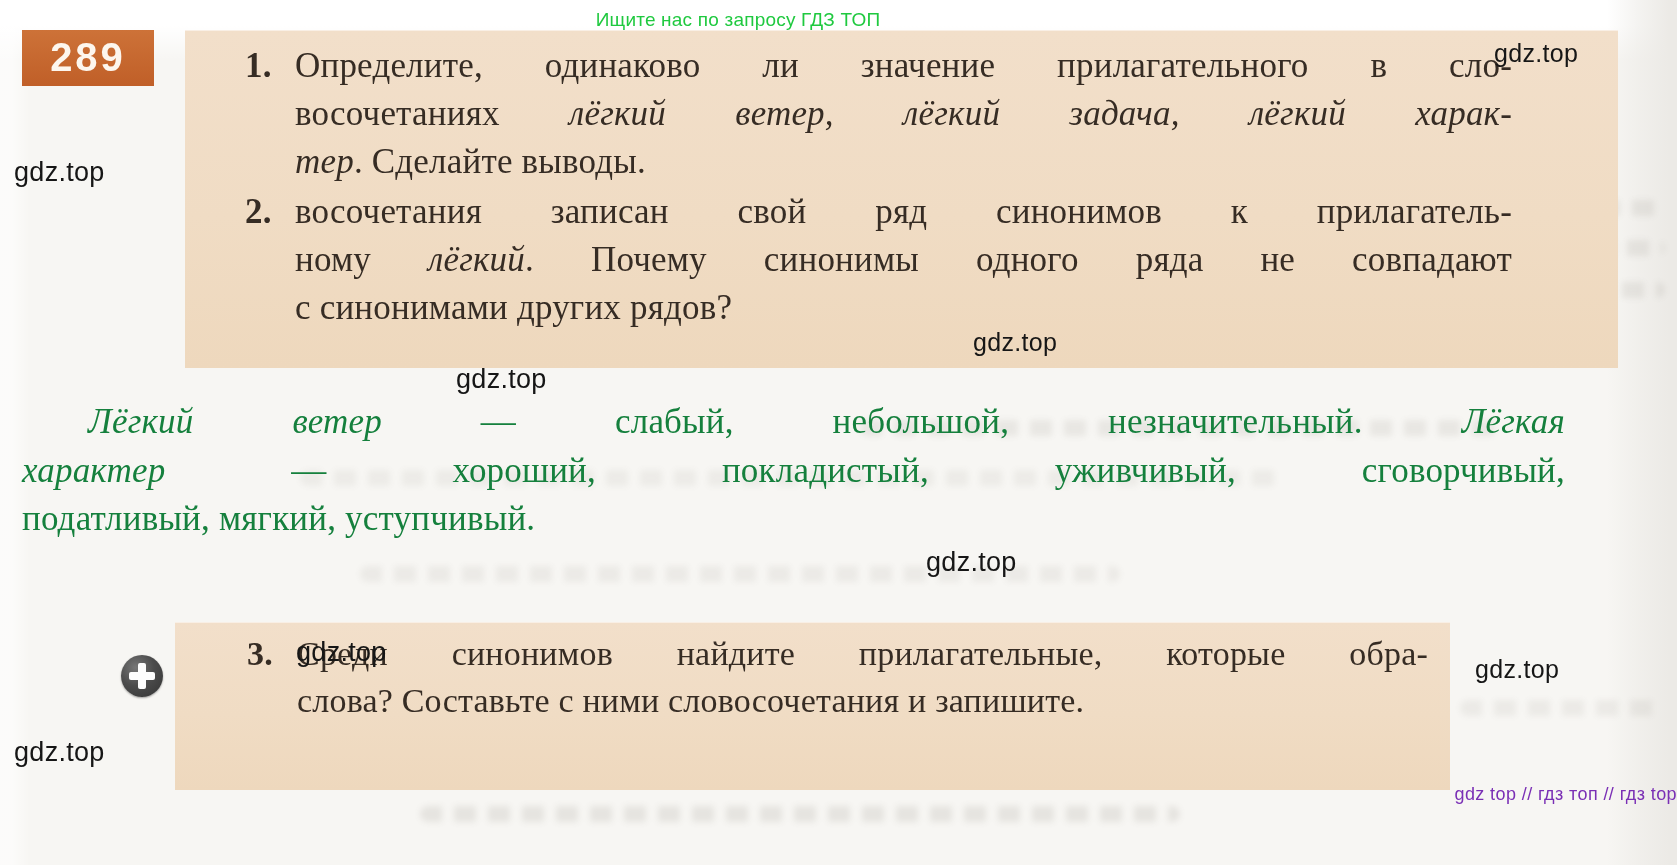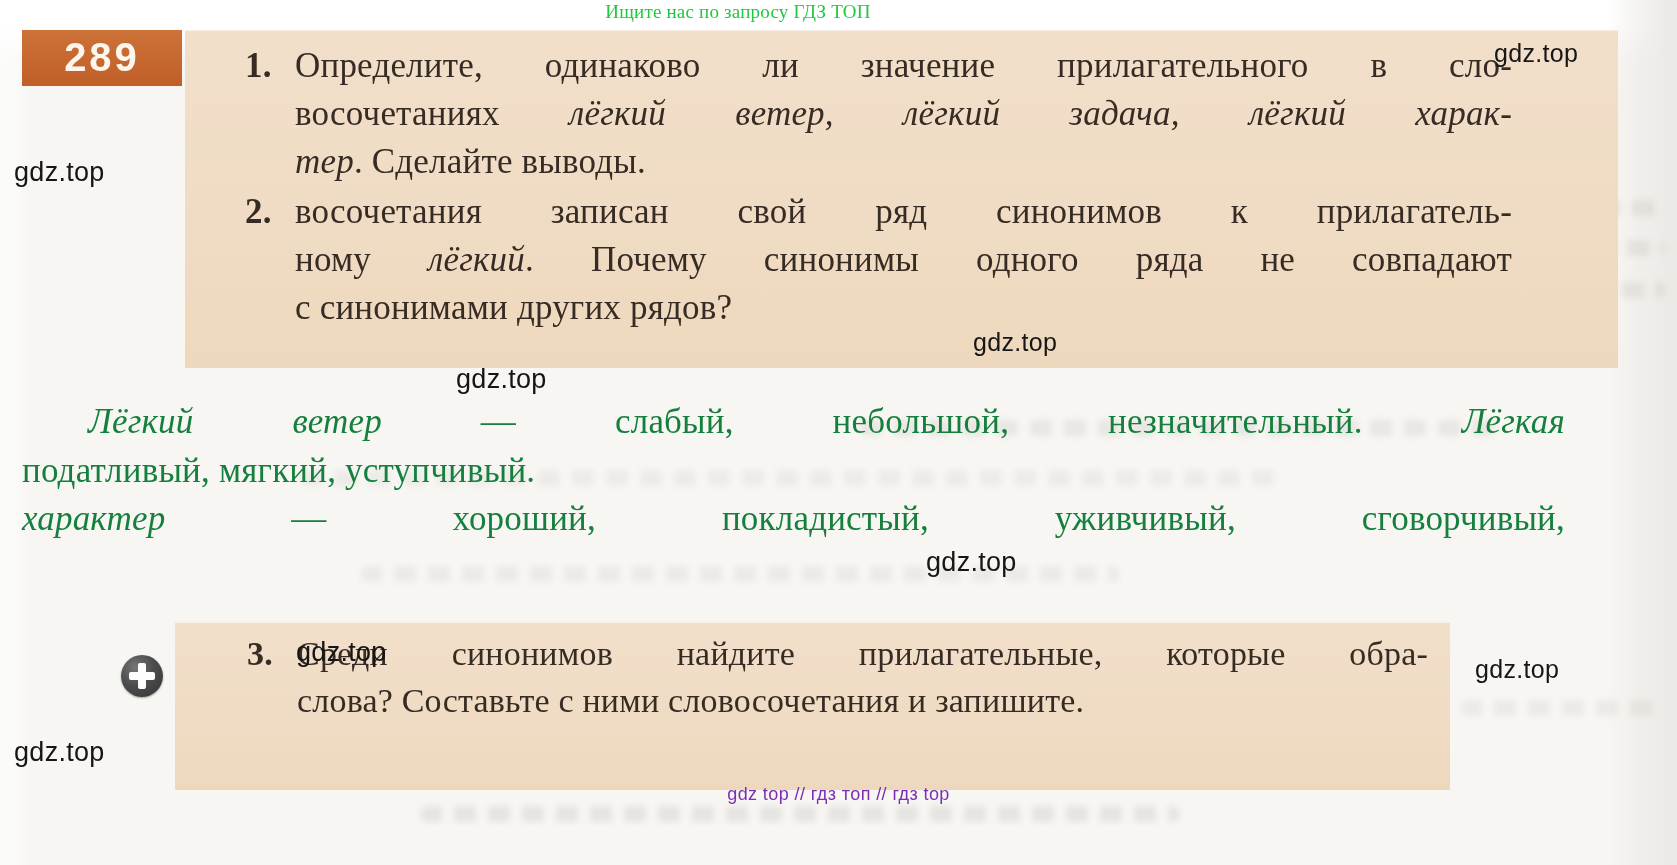--- a/index.html
+++ b/index.html
@@ -13,27 +13,27 @@
     position:absolute;inset:0;
     background:
       linear-gradient(90deg, rgba(255,255,255,.6) 0 12px, rgba(0,0,0,0) 30px),
       linear-gradient(270deg, #eceae6 0 8px, rgba(236,234,230,.55) 40px, rgba(0,0,0,0) 70px),
       linear-gradient(180deg, #ffffff 0 26px, rgba(0,0,0,0) 60px),
       #f7f6f3;
   }
   .abs{position:absolute;}
   
   #promo{
-    left:563px;top:1px;width:350px;text-align:center;
-    font-family:Liberation Serif, serif;
+    left:563px;top:9px;width:350px;text-align:center;
+    font-family:Liberation Sans, sans-serif;
     font-size:19px;color:#1fc93f;letter-spacing:.2px;
   }
   
   #badge289{
-    left:22px;top:30px;width:160px;height:56px;
+    left:22px;top:30px;width:132px;height:56px;
     background:linear-gradient(180deg,#cd7238,#c05f28);
     color:#fdf6ee;font-family:"Liberation Sans", sans-serif;
     font-weight:bold;font-size:40px;line-height:54px;text-align:center;
     letter-spacing:3px;
   }
   
   .panel{
     background:linear-gradient(180deg,#f2dfca 0%, #f0dcc4 55%, #eed8bd 100%);
     box-shadow:inset 0 1px 0 rgba(255,255,255,.5);
   }
@@ -75,21 +75,21 @@
   #wm-left{left:14px;top:146px;}
   #wm-topright{left:1494px;top:28px;font-size:25px;}
   #wm-midright{left:973px;top:317px;font-size:25px;}
   #wm-center1{left:456px;top:353px;}
   #wm-center2{left:926px;top:536px;}
   #wm-abovetask3{left:296px;top:626px;}
   #wm-right{left:1475px;top:644px;font-size:25px;}
   #wm-bottomleft{left:14px;top:726px;}
   
   #footer-line{
-    left:0;top:784px;width:1677px;text-align:center;
+    left:0;top:784px;width:1677px;text-align:right;
     font-family:"Liberation Sans", sans-serif;
     font-size:18px;color:#7a2fb5;letter-spacing:.4px;
   }
   
   .bleed{
     position:absolute;height:16px;border-radius:8px;opacity:.10;
     background:repeating-linear-gradient(90deg,#6b6458 0 22px, rgba(0,0,0,0) 22px 34px);
     filter:blur(3px);
   }
 </style>
@@ -128,22 +128,22 @@
   <div>
       <div class="tline"><span>восочетания записан свой ряд синонимов к прилагатель-</span></div>
       <div class="tline"><span>ному </span><span class="it">лёгкий</span><span>. Почему синонимы одного ряда не совпадают</span></div>
       <div class="tline last"><span>с синонимами других рядов?</span></div>
     </div>
 </div>
 
 <div id="synonyms" class="task">
   <div>
       <div class="tline indent"><span class="it">Лёгкий ветер</span><span> — слабый, небольшой, незначительный. </span><span class="it">Лёгкая</span></div>
+      <div class="tline"><span class="it">характер</span><span> — хороший, покладистый, уживчивый, сговорчивый,</span></div>
       <div class="tline last"><span>податливый, мягкий, уступчивый.</span></div>
-      <div class="tline"><span class="it">характер</span><span> — хороший, покладистый, уживчивый, сговорчивый,</span></div>
     </div>
 </div>
 
 <div id="plus-badge" class="abs"></div>
 
 <div id="task3" class="task">
   <span class="tnum">3.</span>
   <div>
       <div class="tline"><span>Среди синонимов найдите прилагательные, которые обра-</span></div>
       <div class="tline last"><span>слова? Составьте с ними словосочетания и запишите.</span></div>

